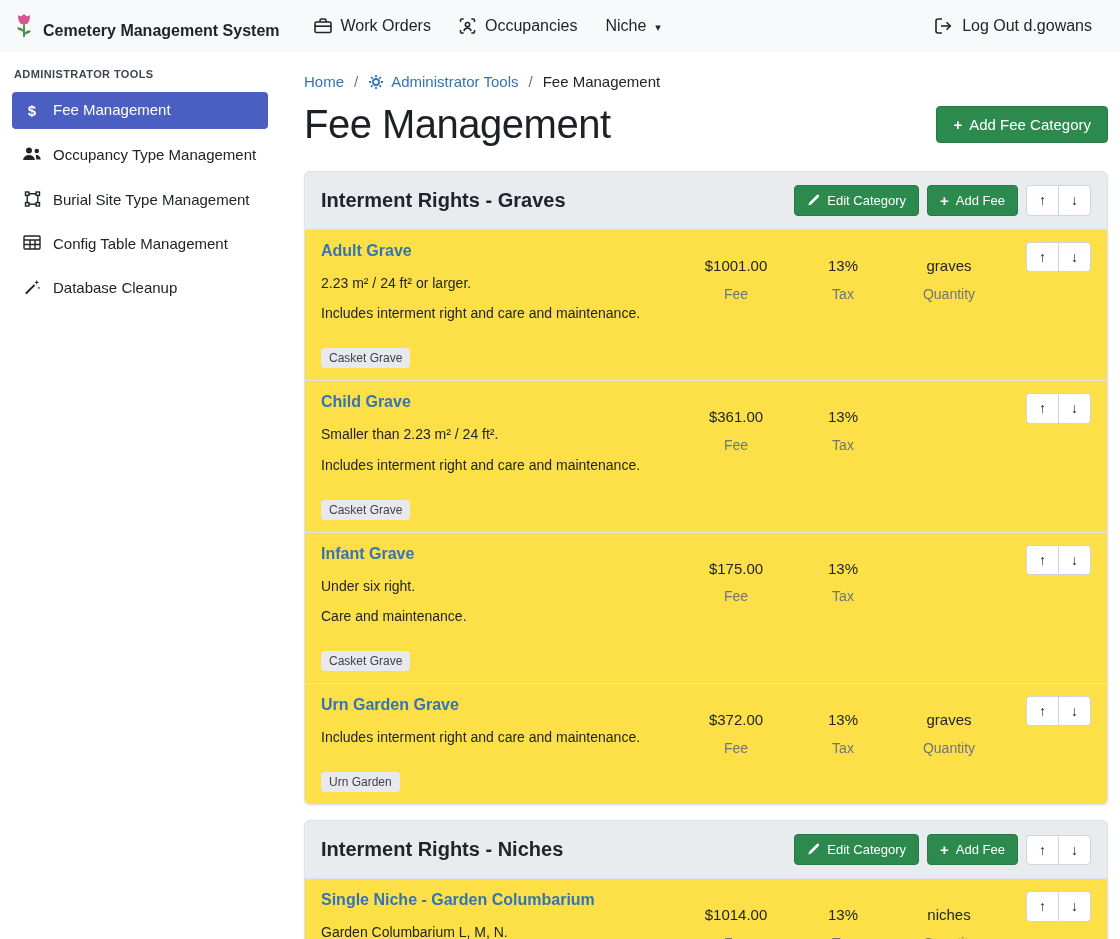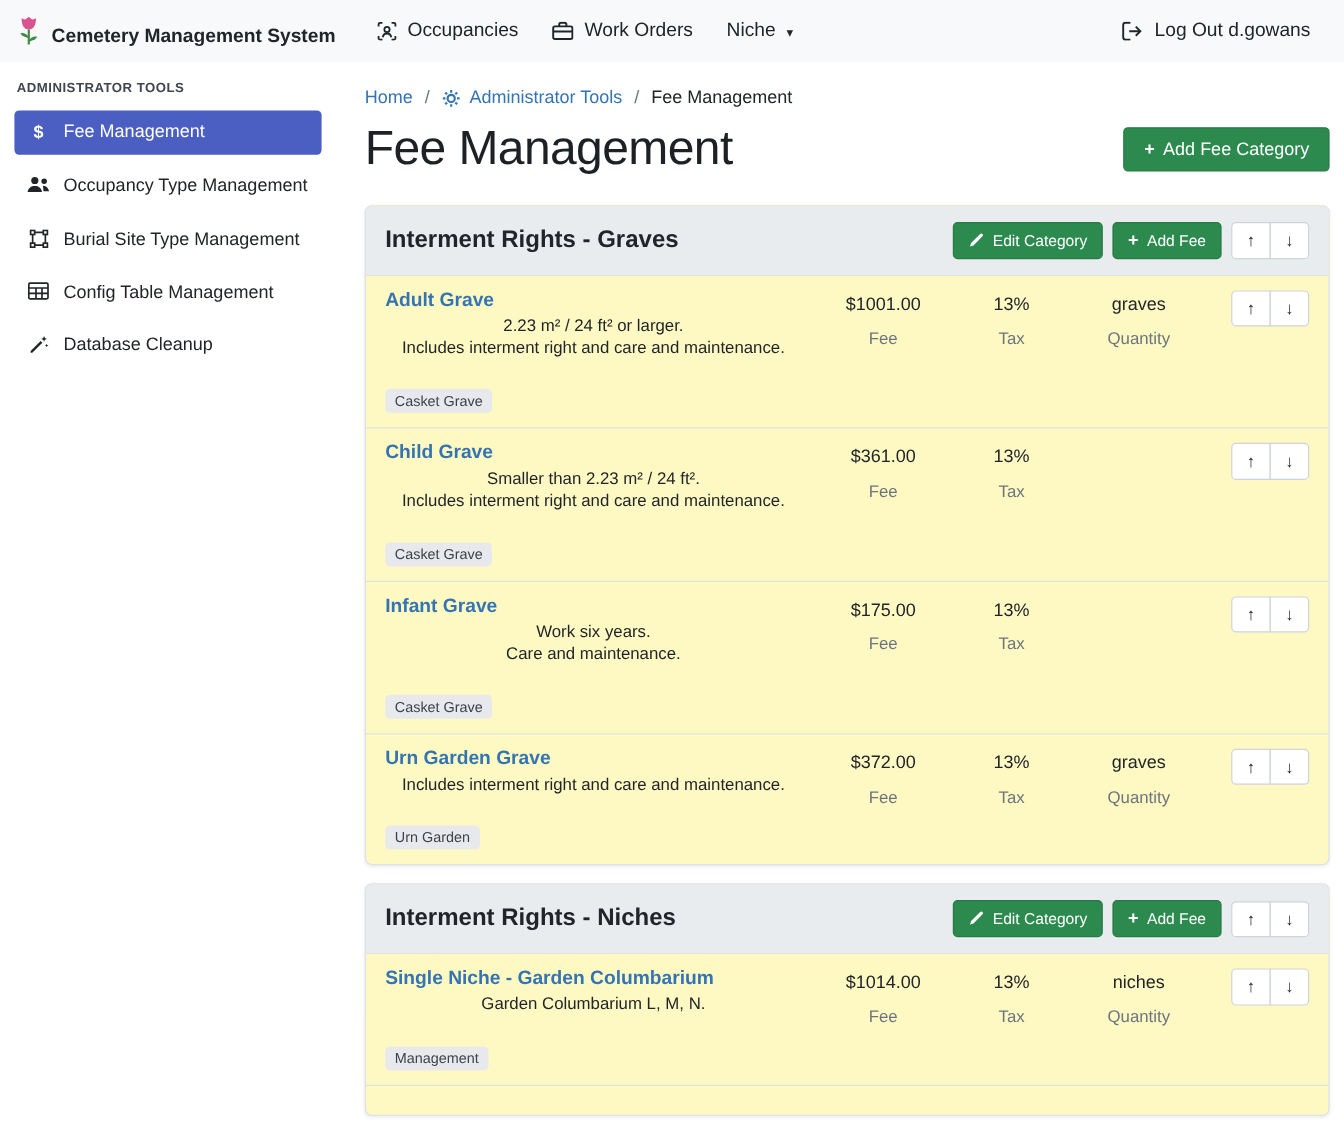--- a/index.html
+++ b/index.html
@@ -78,47 +78,47 @@
     background: #fff; border: 1px solid #ced4da; color: #212529;
     padding: 5px 12px; font-size: 14px; cursor: pointer; line-height: 1.3;
   }
   .arrow-group { display: inline-flex; }
   .arrow-group .btn-white:first-child { border-radius: 4px 0 0 4px; }
   .arrow-group .btn-white:last-child { border-radius: 0 4px 4px 0; margin-left: -1px; }
   
   .card {
     border: 1px solid var(--border); border-radius: 6px;
     box-shadow: 0 1px 3px rgba(0,0,0,.07);
-    margin-top: 24px; background: #fef9c3; overflow: hidden;
+    margin-top: 24px; background: #fde047; overflow: hidden;
   }
   .card + .card { margin-top: 15px; }
   .card-head {
     background: var(--head-bg); padding: 13px 16px;
     display: flex; align-items: center;
   }
   .card-title { font-size: 20px; font-weight: 700; margin: 0; flex: 1; color: #212529; }
   .head-actions { display: flex; align-items: center; gap: 8px; padding-left: 20px; }
   
   .fee-row {
     display: flex; align-items: flex-start; gap: 12px;
     padding: 12px 16px; border-top: 1px solid var(--border);
   }
   .fee-left { flex: 1; min-width: 0; }
   .fee-name {
     color: var(--link-blue); font-weight: 700; font-size: 16px;
     text-decoration: none; display: inline-block; margin-bottom: 2px; cursor: pointer;
   }
-  .fee-desc { font-size: 14px; color: #212529; margin-top: 0; line-height: 1.3; text-align: center; }
+  .fee-desc { font-size: 14px; color: #212529; margin-top: 12px; line-height: 1.3; }
   .tag {
     display: inline-block; margin-top: 8px;
     background: #e7e9ec; color: #3d434a;
     font-size: 12px; padding: 3px 8px; border-radius: 4px;
   }
   .fee-col { text-align: center; padding-top: 2px; }
-  .fee-col .col-value { font-size: 15px; color: #212529; line-height: 1.3; }
+  .fee-col .col-value { font-size: 15px; color: #212529; line-height: 1.3; margin-top: 12px; }
   .fee-col .col-label { font-size: 14px; color: var(--muted); margin-top: 10px; }
   .col-fee { width: 112px; }
   .col-tax { width: 78px; }
   .col-qty { width: 110px; }
   .row-arrows { margin-left: 10px; }
   svg { display: block; }
 </style>
 </head>
 <body>
 
@@ -130,41 +130,41 @@
         <path d="M10 11.5 L10 24" stroke="#3f8a40" stroke-width="1.8" fill="none"></path>
         <path d="M10 19 C6.5 17 4.5 18 3 14.5 C7.5 14.5 9.2 15.8 10 19 Z" fill="#3f8a40"></path>
         <path d="M10 22 C13.5 20 15.5 21 17 17.5 C12.5 17.5 10.8 18.8 10 22 Z" fill="#3f8a40"></path>
       </svg>
     </span>
     <span>Cemetery Management System</span>
   </div>
 
   <a class="nav-link">
     <span>
+      <svg width="18" height="16" viewBox="0 0 18 16" fill="none" stroke="#212529" stroke-width="1.6">
+        <rect x="1" y="4" width="16" height="10.5" rx="1.5"></rect>
+        <path d="M6 4 V2.6 A1.6 1.6 0 0 1 7.6 1 H10.4 A1.6 1.6 0 0 1 12 2.6 V4"></path>
+        <path d="M1 8.2 H17"></path>
+      </svg>
+    </span>
+    <span>Work Orders</span>
+  </a>
+
+  <a class="nav-link">
+    <span>
       <svg width="17" height="16" viewBox="0 0 16 16" fill="none" stroke="#212529" stroke-width="1.5">
         <path d="M1 4 V2.2 A1.2 1.2 0 0 1 2.2 1 H4.2"></path>
         <path d="M11.8 1 H13.8 A1.2 1.2 0 0 1 15 2.2 V4"></path>
         <path d="M15 12 V13.8 A1.2 1.2 0 0 1 13.8 15 H11.8"></path>
         <path d="M4.2 15 H2.2 A1.2 1.2 0 0 1 1 13.8 V12"></path>
         <circle cx="8" cy="6.6" r="2.2"></circle>
         <path d="M4.4 13 C4.9 10.8 6.3 9.9 8 9.9 C9.7 9.9 11.1 10.8 11.6 13"></path>
       </svg>
     </span>
     <span>Occupancies</span>
-  </a>
-
-  <a class="nav-link">
-    <span>
-      <svg width="18" height="16" viewBox="0 0 18 16" fill="none" stroke="#212529" stroke-width="1.6">
-        <rect x="1" y="4" width="16" height="10.5" rx="1.5"></rect>
-        <path d="M6 4 V2.6 A1.6 1.6 0 0 1 7.6 1 H10.4 A1.6 1.6 0 0 1 12 2.6 V4"></path>
-        <path d="M1 8.2 H17"></path>
-      </svg>
-    </span>
-    <span>Work Orders</span>
   </a>
 
   <a class="nav-link">
     <span>Niche</span>
     <span class="chevron">▾</span>
   </a>
 
   <div class="nav-spacer"></div>
 
   <a class="nav-link">
@@ -319,21 +319,21 @@
             <div class="fee-col col-qty">
               <div class="col-value"></div>
               <div class="col-label"></div>
             </div>
             <div class="arrow-group row-arrows">
               <button class="btn-white">↑</button>
               <button class="btn-white">↓</button>
             </div>
           </div>
           <div class="fee-row">
-            <div class="fee-left"><a class="fee-name">Infant Grave</a><div class="fee-desc">Work six years.</div><div class="fee-desc">Care and maintenance.</div><br><span class="tag">Casket Grave</span></div>
+            <div class="fee-left"><a class="fee-name">Infant Grave</a><div class="fee-desc">Under six right.</div><div class="fee-desc">Care and maintenance.</div><br><span class="tag">Casket Grave</span></div>
             <div class="fee-col col-fee">
               <div class="col-value">$175.00</div>
               <div class="col-label">Fee</div>
             </div>
             <div class="fee-col col-tax">
               <div class="col-value">13%</div>
               <div class="col-label">Tax</div>
             </div>
             <div class="fee-col col-qty">
               <div class="col-value"></div>

